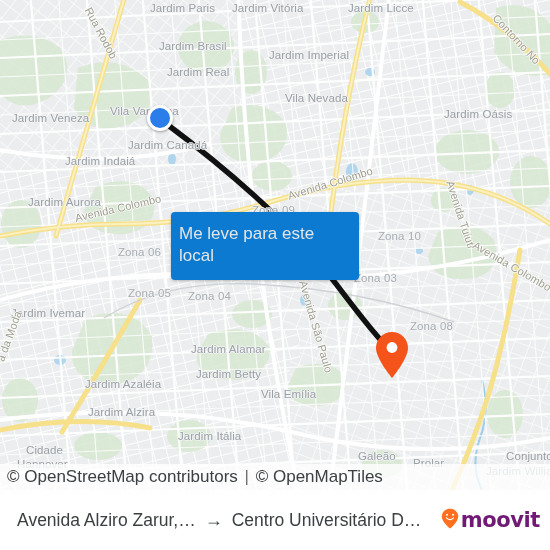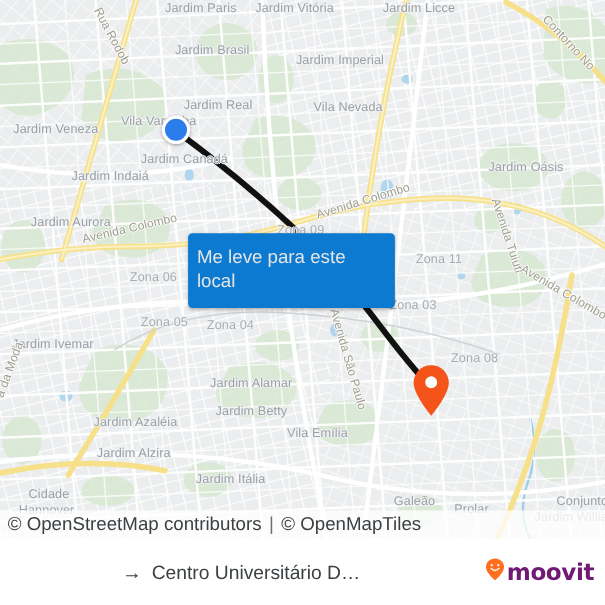--- a/index.html
+++ b/index.html
@@ -323,43 +323,43 @@
 
     <path id="route-line" d="M164 122 C 215 160, 262 200, 300 240 C 336 280, 362 322, 390 350" stroke="#111111" stroke-width="5.4" fill="none" stroke-linecap="round"></path>
   </svg>
 
   <div id="map-labels">
       <div class="map-label" style="left: 150px; top: 2px;">Jardim Paris</div>
       <div class="map-label" style="left: 232px; top: 2px;">Jardim Vitória</div>
       <div class="map-label" style="left: 348px; top: 2px;">Jardim Licce</div>
       <div class="map-label" style="left: 159px; top: 40px;">Jardim Brasil</div>
       <div class="map-label" style="left: 269px; top: 49px;">Jardim Imperial</div>
-      <div class="map-label" style="left: 167px; top: 66px; margin-top: 24px;">Jardim Real</div>
+      <div class="map-label" style="left: 167px; top: 66px;">Jardim Real</div>
       <div class="map-label" style="left: 246px; top: 92px; margin-left: 39px;">Vila Nevada</div>
-      <div class="map-label" style="left: 444px; top: 108px; margin-top: 38px;">Jardim Oásis</div>
+      <div class="map-label" style="left: 444px; top: 108px;">Jardim Oásis</div>
       <div class="map-label" style="left: 12px; top: 112px;">Jardim Veneza</div>
       <div class="map-label" style="left: 110px; top: 105px;">Vila Varginha</div>
       <div class="map-label" style="left: 128px; top: 139px;">Jardim Canadá</div>
       <div class="map-label" style="left: 65px; top: 155px;">Jardim Indaiá</div>
       <div class="map-label" style="left: 28px; top: 196px;">Jardim Aurora</div>
       <div class="map-label" style="left: 11px; top: 307px;">Jardim Ivemar</div>
       <div class="map-label" style="left: 191px; top: 343px;">Jardim Alamar</div>
       <div class="map-label" style="left: 196px; top: 368px;">Jardim Betty</div>
       <div class="map-label" style="left: 85px; top: 378px;">Jardim Azaléia</div>
       <div class="map-label" style="left: 261px; top: 388px;">Vila Emília</div>
       <div class="map-label" style="left: 88px; top: 406px;">Jardim Alzira</div>
       <div class="map-label" style="left: 178px; top: 430px;">Jardim Itália</div>
       <div class="map-label" style="left: 26px; top: 444px;">Cidade</div>
       <div class="map-label" style="left: 17px; top: 458px;">Hannover</div>
       <div class="map-label" style="left: 358px; top: 450px;">Galeão</div>
       <div class="map-label" style="left: 413px; top: 457px;">Prolar</div>
       <div class="map-label" style="left: 506px; top: 450px;">Conjunto</div>
       <div class="map-label" style="left: 486px; top: 465px;">Jardim Willia</div>
       <div class="map-label zone" style="left: 252px; top: 204px;">Zona 09</div>
-      <div class="map-label zone" style="left: 378px; top: 230px;">Zona 11</div>
+      <div class="map-label zone" style="left: 378px; top: 230px;">Zona 10</div>
       <div class="map-label zone" style="left: 118px; top: 246px;">Zona 06</div>
       <div class="map-label zone" style="left: 354px; top: 272px;">Zona 03</div>
       <div class="map-label zone" style="left: 128px; top: 287px;">Zona 05</div>
       <div class="map-label zone" style="left: 188px; top: 290px;">Zona 04</div>
       <div class="map-label zone" style="left: 410px; top: 320px;">Zona 08</div>
       <div class="map-label road" style="left: 88px; top: 2px; transform: rotate(62deg);">Rua Rodob</div>
       <div class="map-label road" style="left: 495px; top: 10px; transform: rotate(47deg);">Contorno No</div>
       <div class="map-label road" style="left: 75px; top: 212px; transform: rotate(-13deg);">Avenida Colombo</div>
       <div class="map-label road" style="left: 288px; top: 190px; transform: rotate(-17deg);">Avenida Colombo</div>
       <div class="map-label road" style="left: 450px; top: 175px; transform: rotate(72deg);">Avenida Tuiuti</div>
@@ -385,20 +385,21 @@
 
   <div id="attribution">
     <span>© OpenStreetMap contributors</span>
     <span class="attrib-sep">|</span>
     <span>© OpenMapTiles</span>
   </div>
 </div>
 
 <div id="footer">
   <div id="trip-summary">
+    <span class="endpoint">Avenida Alziro Zarur,…</span>
     <span id="arrow-icon">→</span>
     <span class="endpoint">Centro Universitário De Mar…</span>
   </div>
   <div id="moovit-logo">
     <span>
       <svg viewBox="0 0 22 26" width="18" height="21">
         <path d="M11 0.8 C5.3 0.8 0.8 5.1 0.8 10.4 C0.8 17.2 11 25.4 11 25.4
                  C11 25.4 21.2 17.2 21.2 10.4 C21.2 5.1 16.7 0.8 11 0.8 Z" fill="#ff6f1e"></path>
         <circle cx="7.3" cy="8.4" r="1.25" fill="#ffffff"></circle>
         <circle cx="14.7" cy="8.4" r="1.25" fill="#ffffff"></circle>

